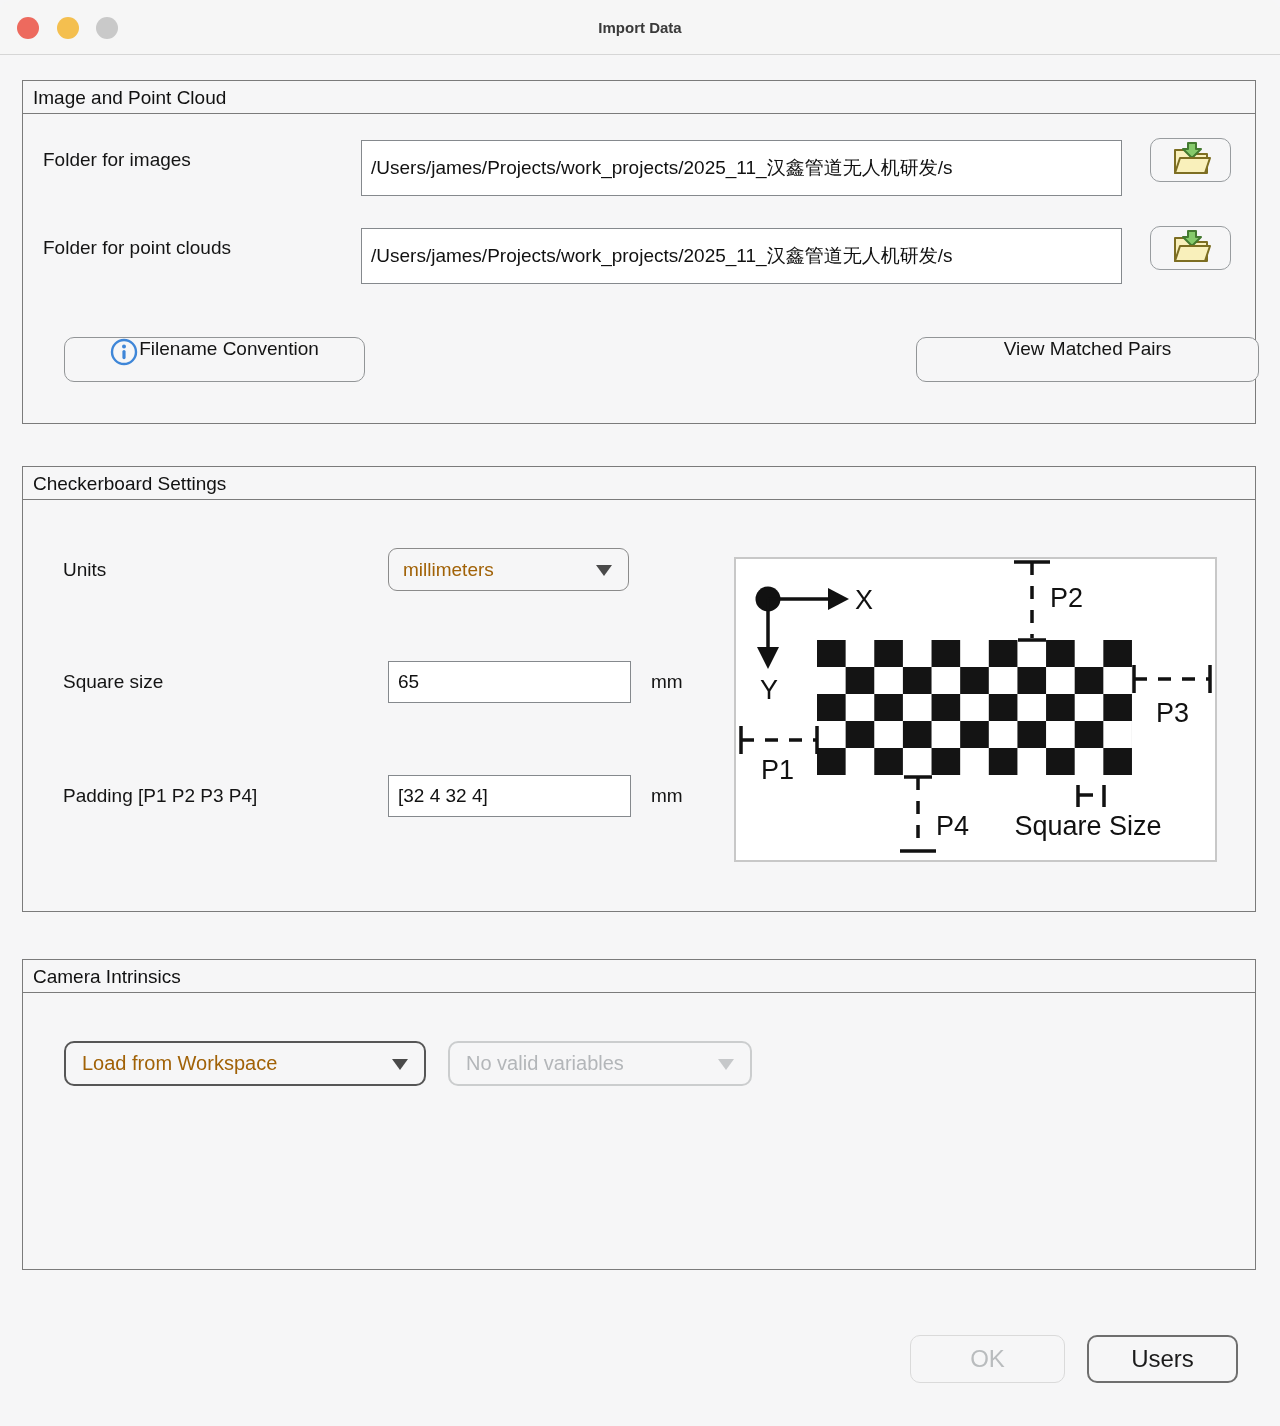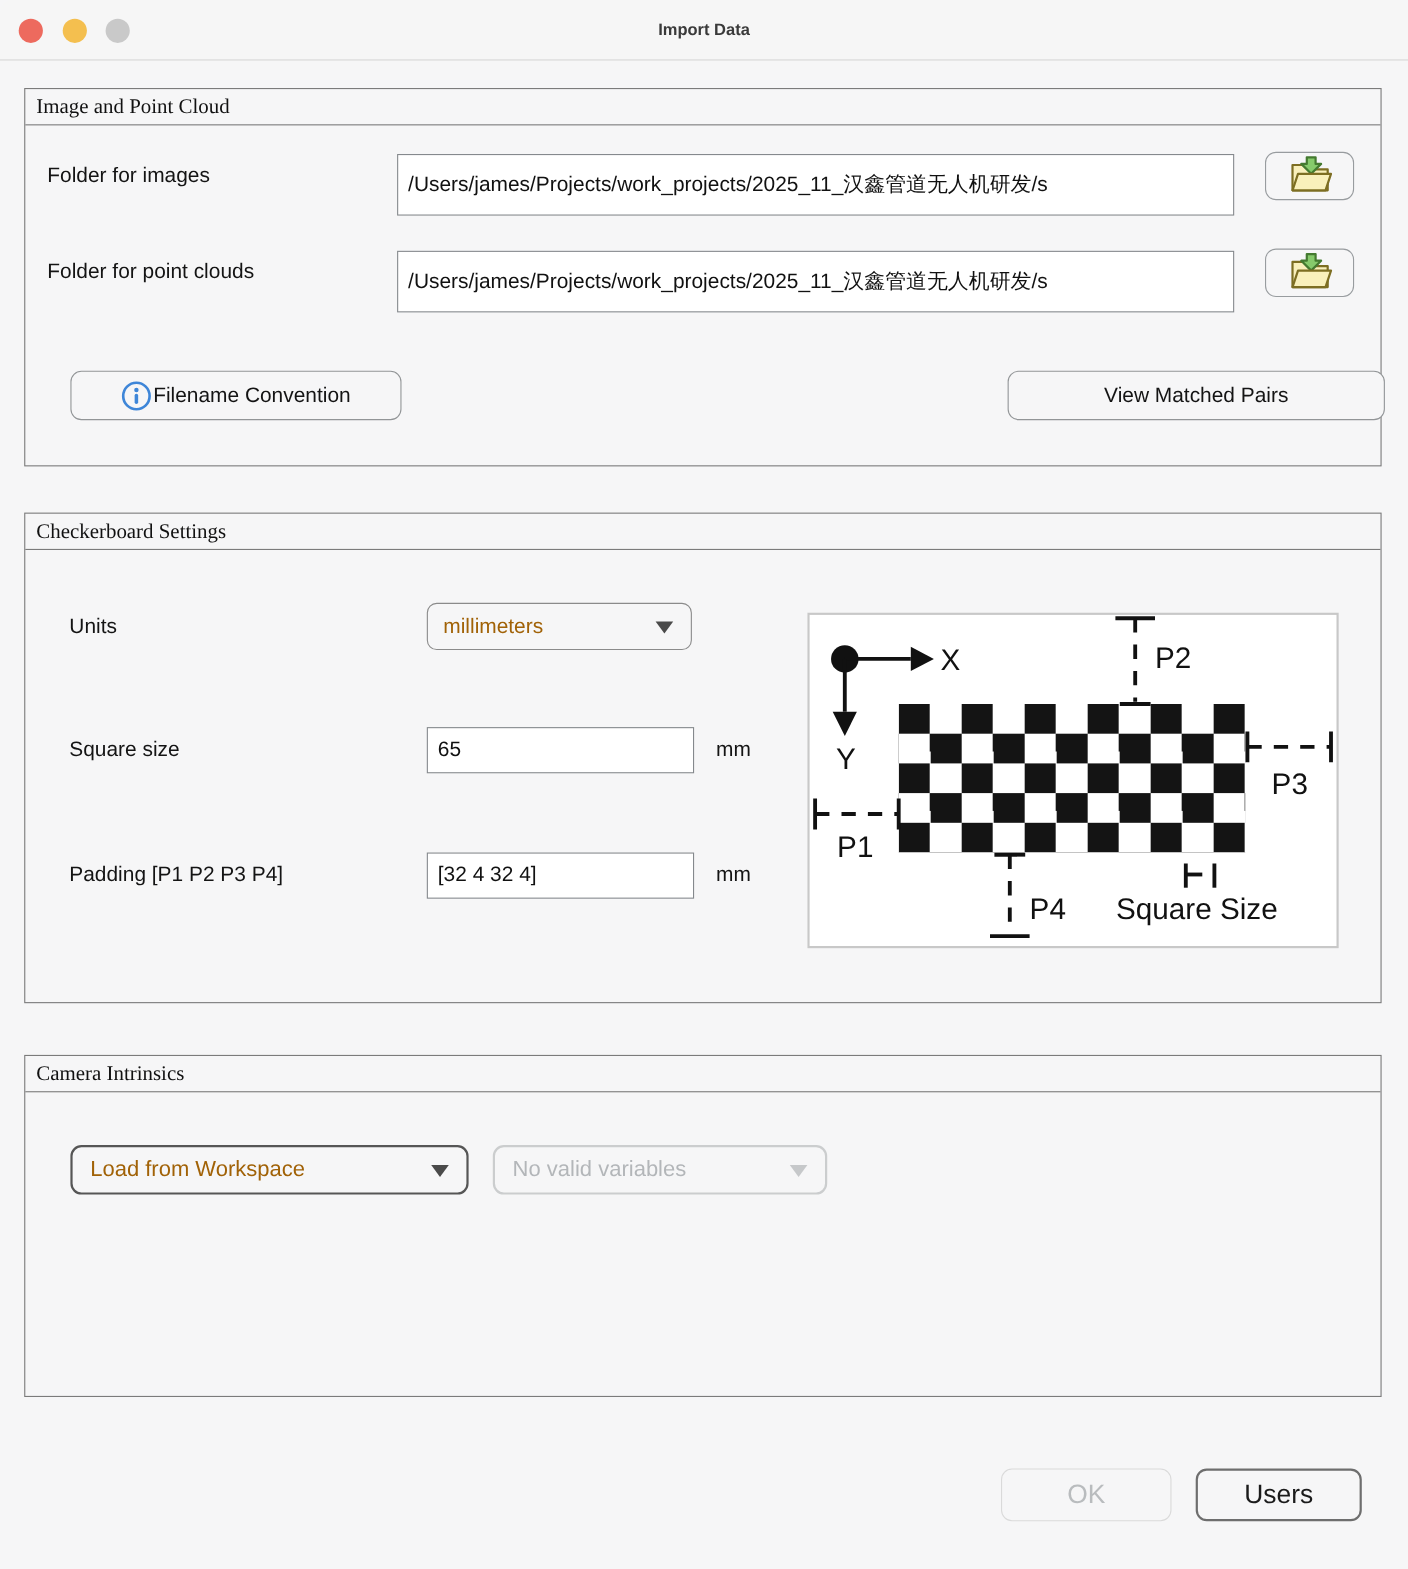--- a/index.html
+++ b/index.html
@@ -19,33 +19,33 @@
   .tl-zoom  { left:96px; background:#c9c9c9; }
   .win-title { position:absolute; left:0; top:0; width:100%; height:55px; line-height:55px;
                text-align:center; font-weight:bold; font-size:15px; color:#3a3a3a; }
 
   
   .section { position:absolute; left:22px; width:1234px; border:1px solid #7b7b7b; background:transparent; }
   #sec-ipc { top:80px;  height:344px; }
   #sec-cbs { top:466px; height:446px; }
   #sec-ci  { top:959px; height:311px; }
   .sec-header { position:absolute; left:0; top:0; width:100%; height:33px; line-height:33px;
-                padding-left:10px; font-size:19px; color:#111; border-bottom:1px solid #7b7b7b;font-family:Liberation Serif, serif; }
+                padding-left:10px; font-size:19px; color:#111; border-bottom:1px solid #7b7b7b; }
 
   .lbl { position:absolute; font-size:19px; color:#141414; white-space:nowrap; }
 
   .txt-input { position:absolute; height:56px; border:1px solid #85898d; background:#fff;
                font-family:inherit; font-size:19px; color:#111; padding:0 9px; border-radius:0; }
 
   .browse-btn { position:absolute; width:81px; height:44px; border:1.5px solid #989c9f; border-radius:10px;
                 background:#f6f6f7; display:flex; align-items:center; justify-content:center; cursor:pointer; }
 
   .dlg-btn { position:absolute; height:45px; border:1.5px solid #929597; border-radius:10px;
              background:#f6f6f7; font-family:inherit; font-size:19px; color:#141414; cursor:pointer;
-             display:flex; align-items:center; justify-content:center; gap:1px; }
+             display:flex; align-items:flex-start; justify-content:center; gap:1px; }
 
   .dropdown { position:absolute; height:43px; border:1.5px solid #8b8b8b; border-radius:9px;
               background:#f6f6f7; display:flex; align-items:center; cursor:pointer; }
   .dropdown .dd-text { font-size:19px; padding-left:14px; color:#a16207; white-space:nowrap; }
   .caret { position:absolute; right:16px; top:50%; margin-top:-5px; width:0; height:0;
            border-left:8px solid transparent; border-right:8px solid transparent; border-top:11px solid #4a4a4a; }
 
   .dd-big { height:45px; border-width:2px; border-color:#565656; border-radius:10px; }
   .dd-big .dd-text { font-size:20px; padding-left:16px; }
   .dd-disabled { border-color:#cbcdce; }

